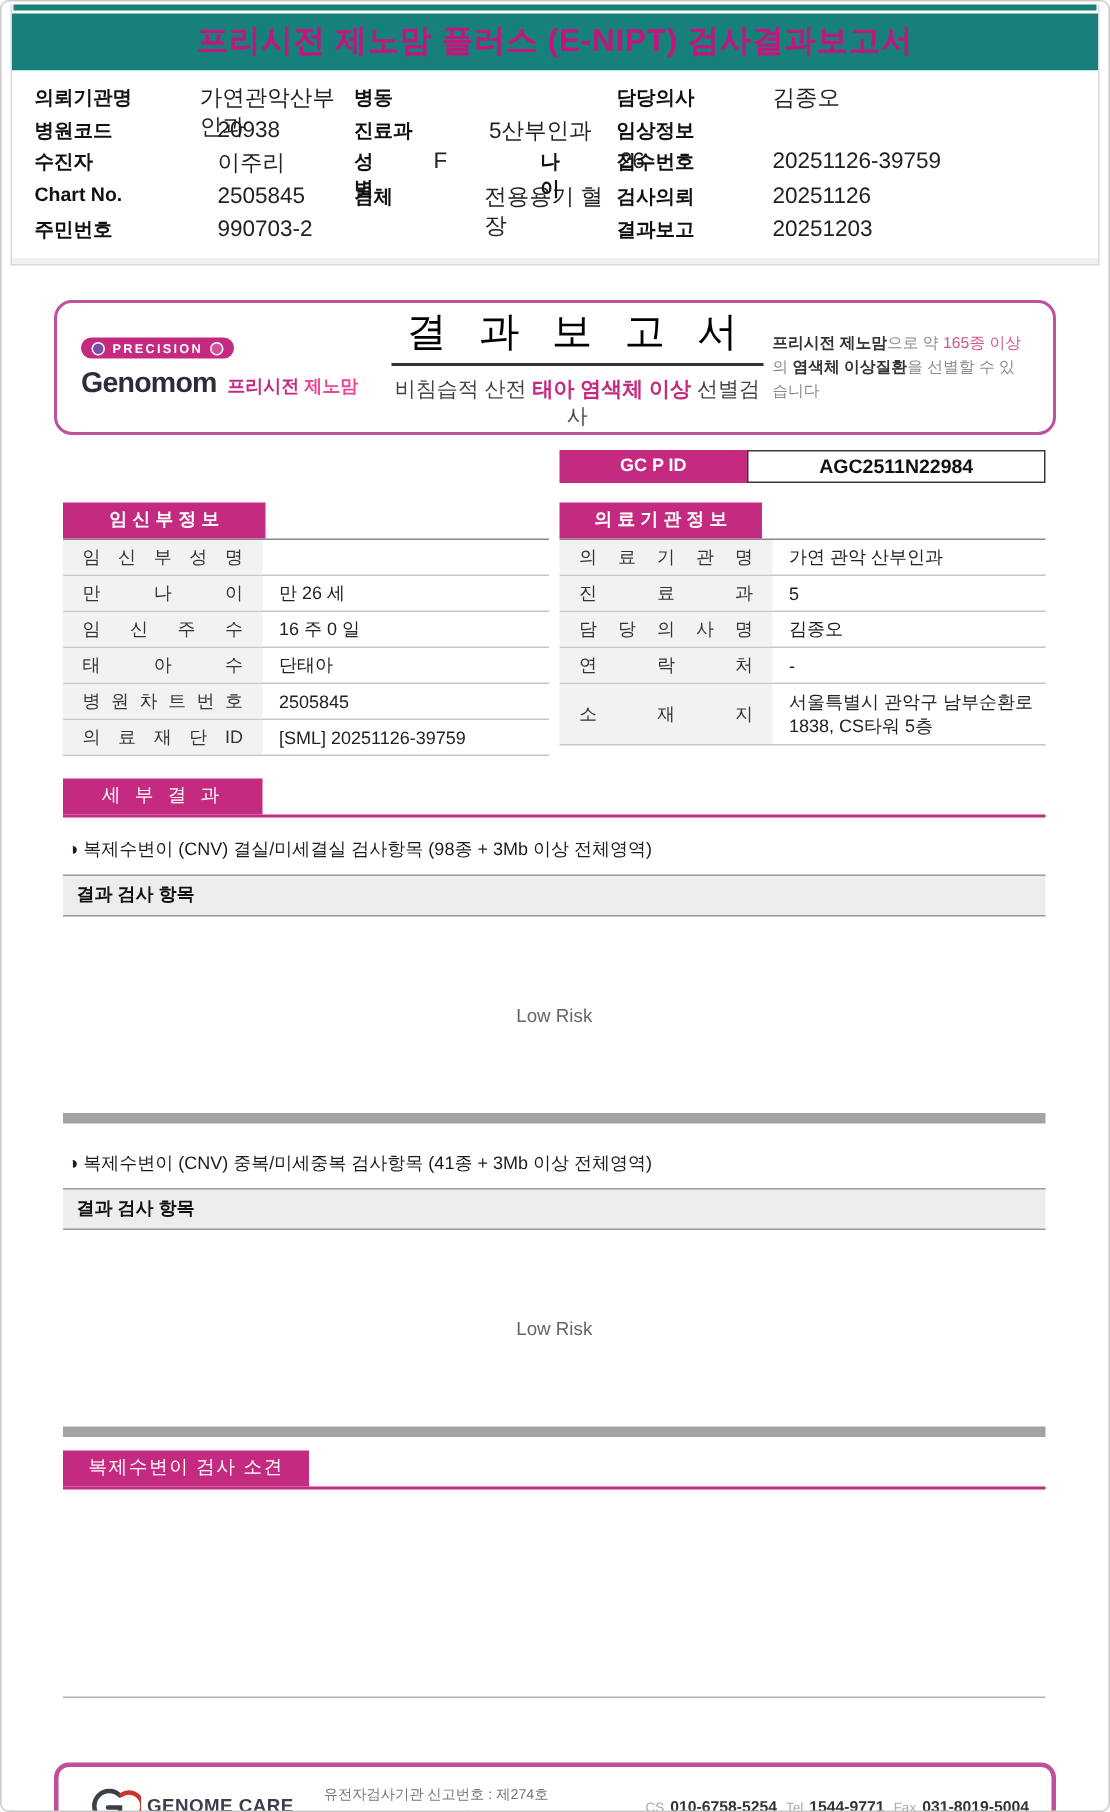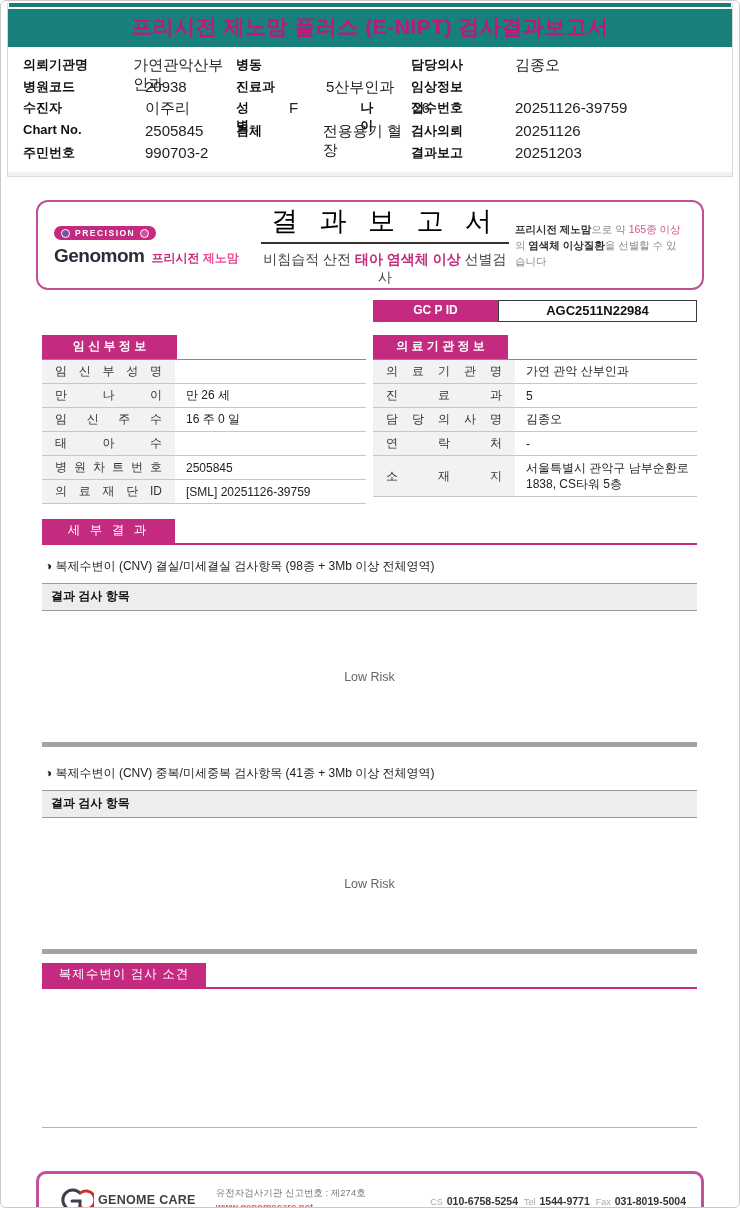--- a/index.html
+++ b/index.html
@@ -59,21 +59,21 @@
   .tval{flex:1;display:flex;align-items:center;padding-left:11px;color:#222;}
   .tval.bold{font-weight:bold;color:#000;}
   .clinic .tlbl{width:142px;}
 
   
   .sec-header{margin:15px 43px 0 42px;border-bottom:2px solid #C42A80;}
   .sec-box{width:133px;background:#C42A80;color:#fff;font-weight:normal;text-align:center;padding:3px 0 4px;font-size:12.5px;letter-spacing:3px;}
   .sec-box.wide{width:164px;letter-spacing:1px;}
   .cnv-title{margin:13px 45px 0;font-size:12px;color:#1c1c1c;}
   .result-bar{margin:8px 43px 0 42px;background:#ededed;border-top:1px solid #9a9a9a;border-bottom:1px solid #9a9a9a;font-weight:bold;font-size:12px;color:#111;padding:4px 9px 5px;}
-  .risk-area{margin:0 43px 0 42px;height:131px;display:flex;align-items:center;justify-content:center;font-size:12.5px;color:#666;border-bottom:5px solid #a3a3a3;}
+  .risk-area{margin:0 43px 0 42px;height:131px;display:flex;align-items:center;justify-content:center;font-size:12.5px;color:#666;border-bottom:7px solid #a3a3a3;}
   .opinion-space{margin:0 43px 0 42px;height:138px;border-bottom:1px solid #b3b3b3;}
 
   
   .footer-box{margin:43px 36px 0;border:3px solid #C0509A;border-radius:10px;height:52px;display:flex;align-items:center;padding:0 15px;}
   .gc-logo{width:40px;height:28px;flex:0 0 auto;}
   .logo-text{font-size:12.5px;font-weight:bold;color:#3A3F4A;letter-spacing:0.3px;margin-left:4px;white-space:nowrap;}
   .footer-mid{margin-left:20px;flex:1;font-size:9.5px;color:#777;line-height:1.5;}
   .footer-web{color:#E06060;font-weight:bold;}
   .footer-right{display:flex;gap:6px;align-items:center;white-space:nowrap;}
   .contact .pfx{font-size:9px;color:#aaa;margin-right:4px;}
@@ -205,20 +205,21 @@
     <div class="trow">
         <div class="tlbl">
           <span>임 신 주 수</span>
         </div>
         <div class="tval">16 주 0 일</div>
       </div>
     <div class="trow">
         <div class="tlbl">
           <span>태 아 수</span>
         </div>
+        <div class="tval">단태아</div>
       </div>
     <div class="trow">
         <div class="tlbl">
           <span>병 원 차 트 번 호</span>
         </div>
         <div class="tval">2505845</div>
       </div>
     <div class="trow">
         <div class="tlbl">
           <span>의 료 재 단 ID</span>

